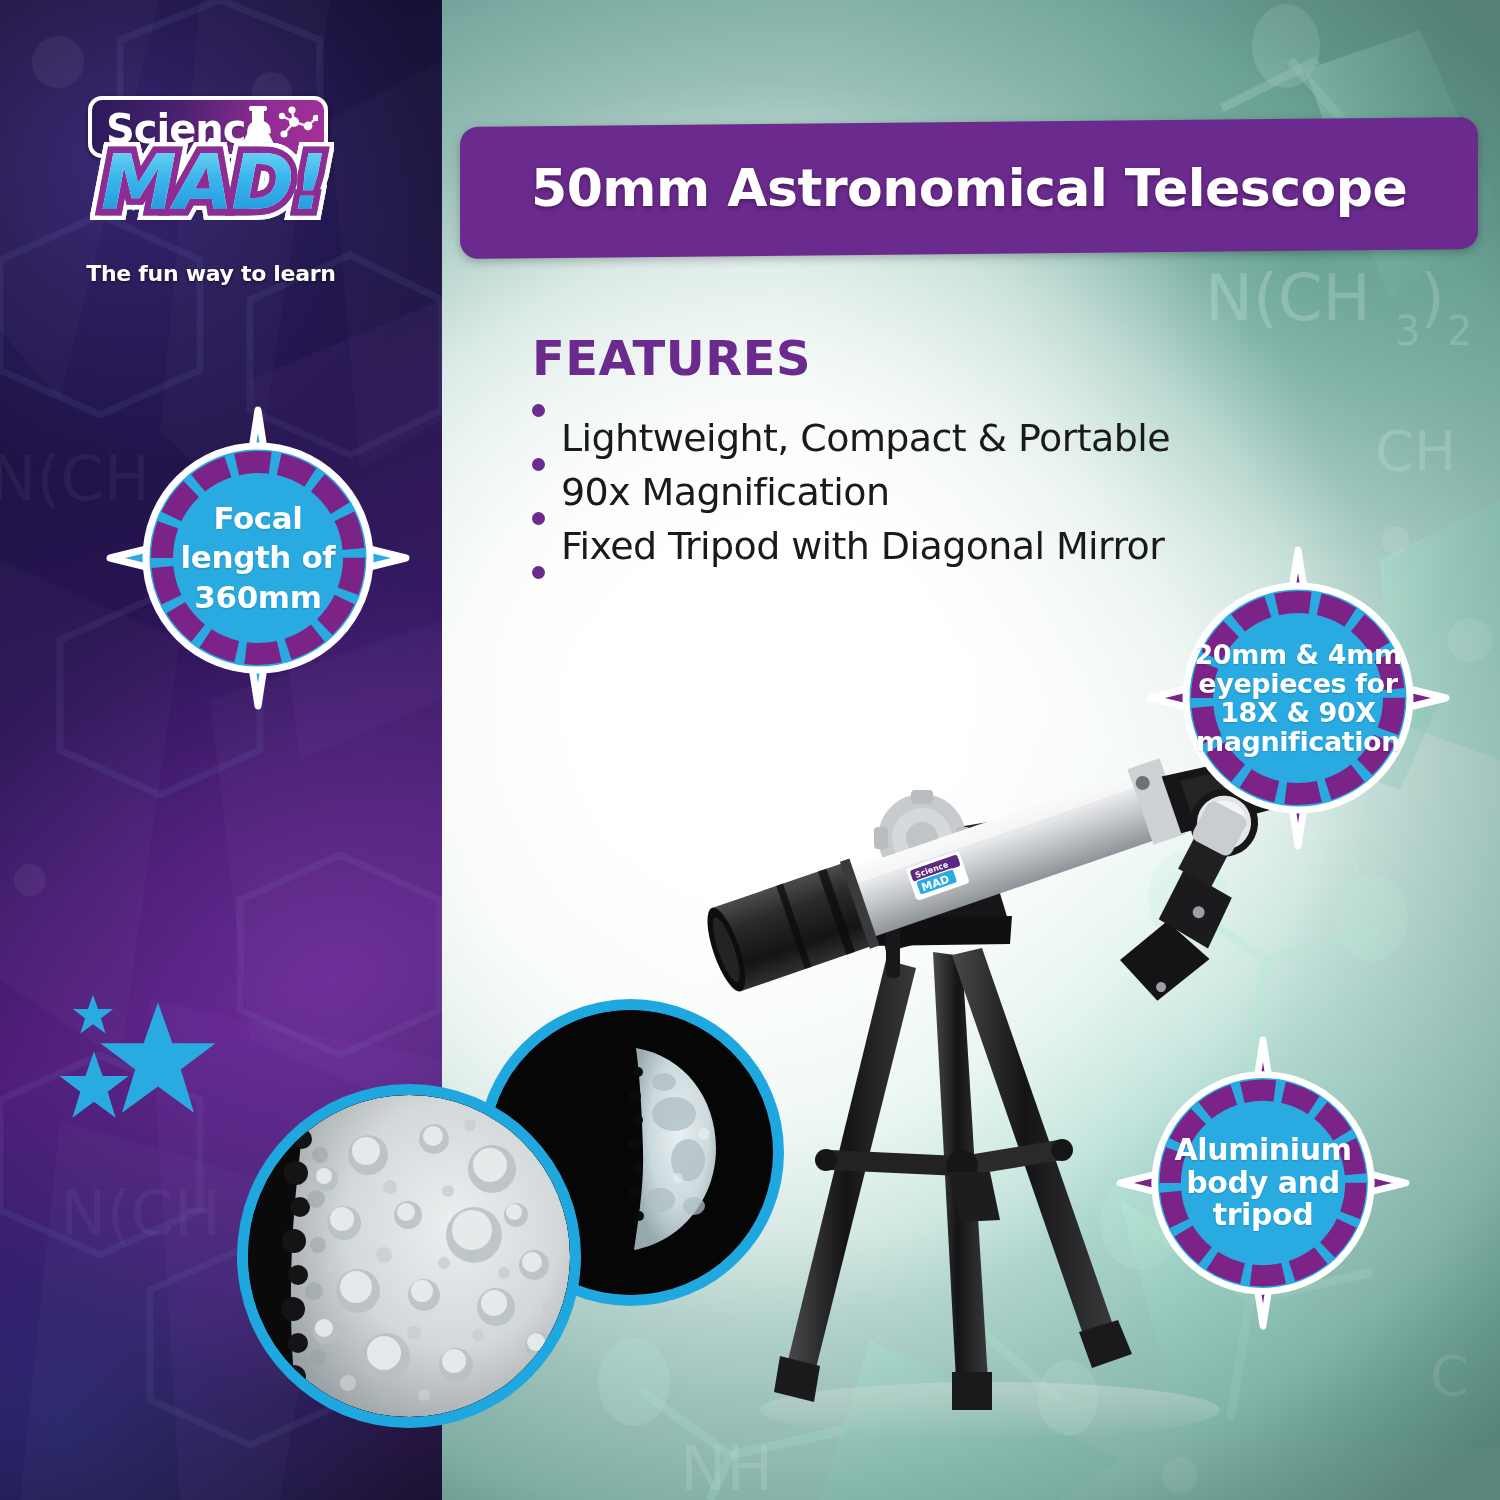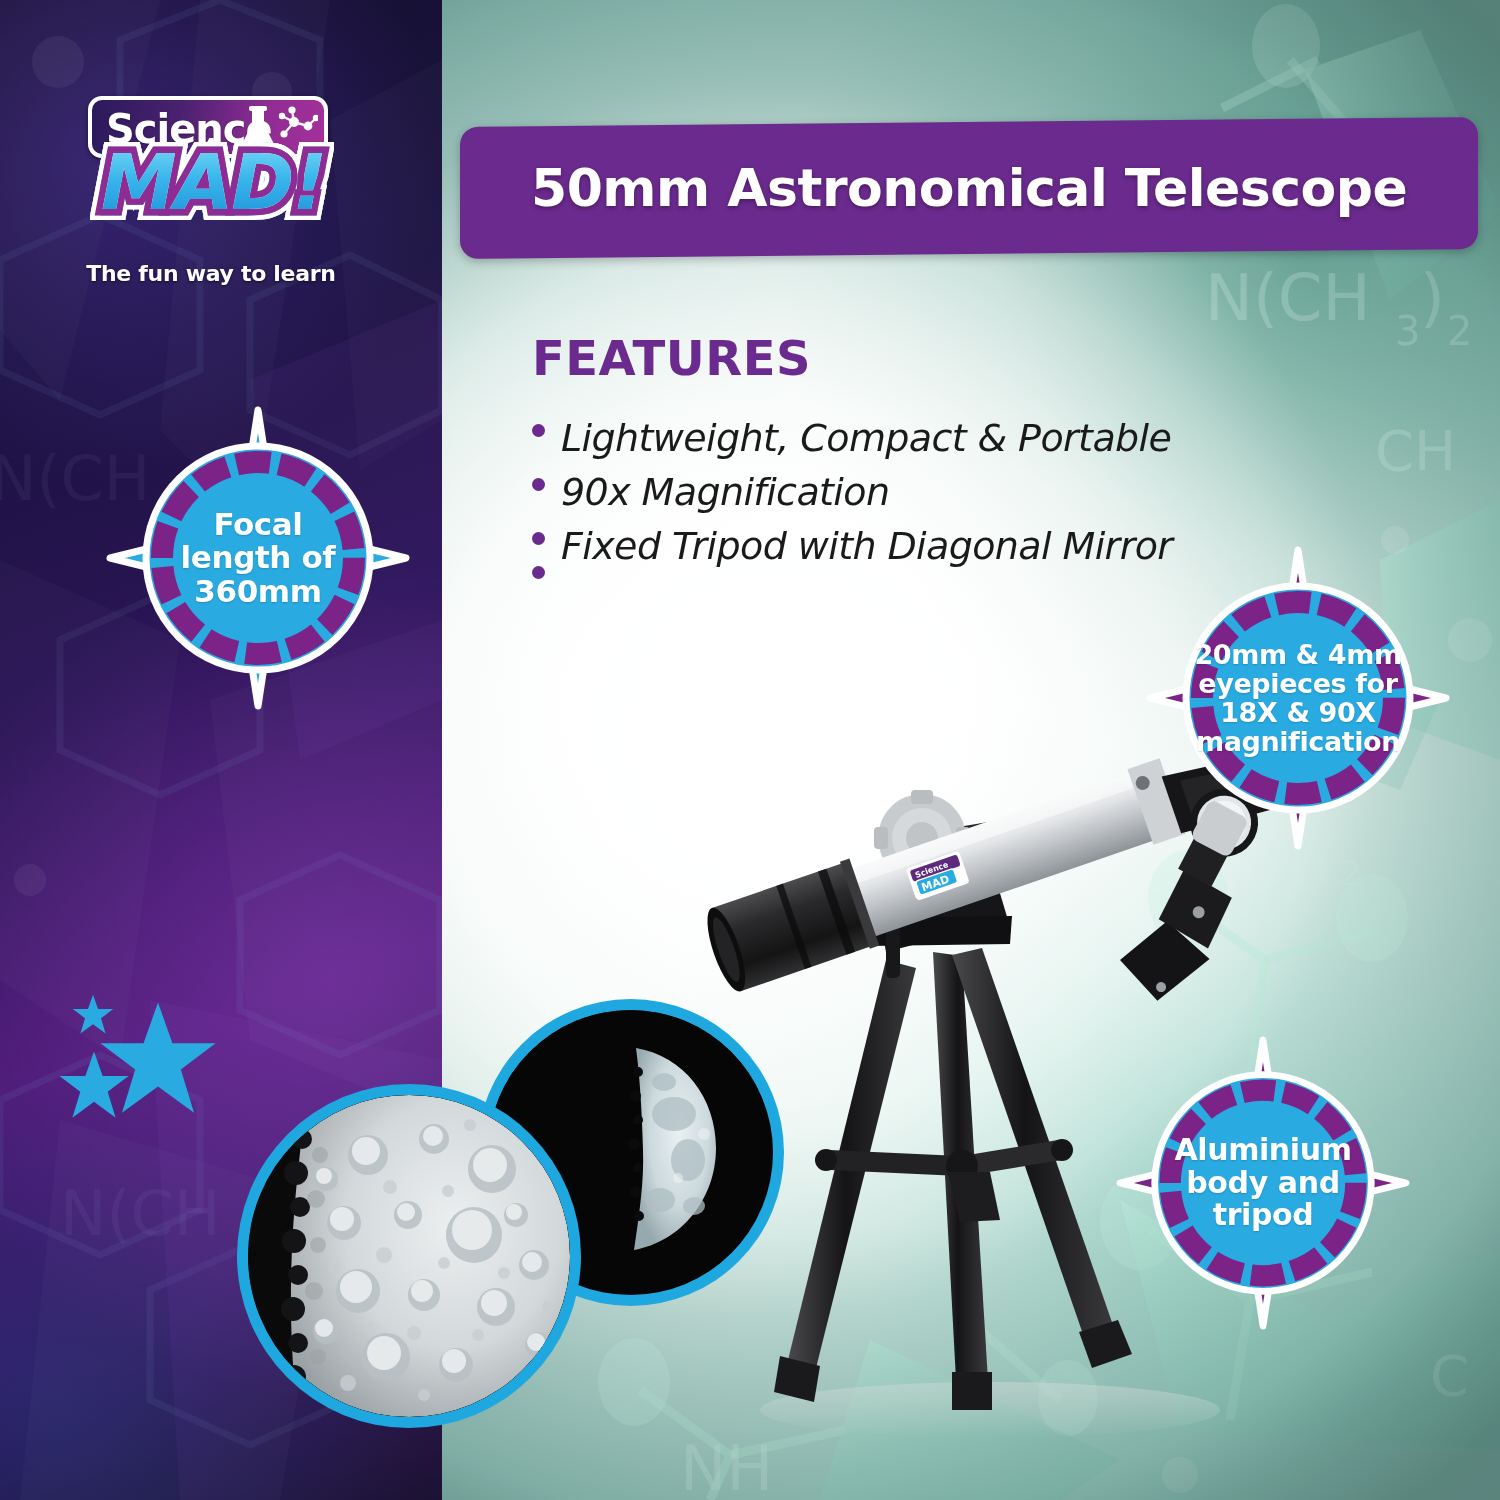--- a/index.html
+++ b/index.html
@@ -102,24 +102,24 @@
   }
 
   
   .features { position:absolute; left:532px; top:330px; width:720px; }
   .features-h {
     color:#6b2a8e; font-size:48px; font-weight:800; letter-spacing:0.5px;
     font-family:"DejaVu Sans", sans-serif; margin-bottom:26px;
   }
   .feat-list { list-style:none; }
   .feat-item {
-    display:flex; align-items:center; gap:16px;
+    display:flex; align-items:flex-start; gap:16px;
     font-size:38px; color:#1a1a1a; line-height:1.42;
     font-family:"DejaVu Sans", sans-serif; font-weight:400;
-    letter-spacing:-0.6px; white-space:nowrap;font-style:italic;
+    letter-spacing:-0.6px; white-space:nowrap;
   }
   .feat-bullet {
     flex:0 0 auto; width:13px; height:13px; border-radius:50%;
     background:#6b2a8e; transform:translateY(-8px);
   }
 
   
   .badge { position:absolute; }
   .badge svg { position:absolute; left:0; top:0; overflow:visible; }
   .badge-text {
@@ -541,21 +541,21 @@
 
   <div class="badge" style="left:108px; top:408px; width:300px; height:300px;">
     <svg width="300" height="300" viewBox="0 0 300 300">
       <g>
         <path class="compass-star" d="M150 2 L168 118 L298 150 L168 182 L150 298 L132 182 L2 150 L132 118 Z" fill="#29ABE2" stroke="#ffffff" stroke-width="7" stroke-linejoin="round"></path>
         <circle cx="150" cy="150" r="112" fill="#29ABE2" stroke="#ffffff" stroke-width="7"></circle>
         <circle cx="150" cy="150" r="96" fill="none" stroke="#7B2387" stroke-width="22" stroke-dasharray="34 9"></circle>
         <circle cx="150" cy="150" r="84" fill="#29ABE2"></circle>
       </g>
     </svg>
-    <div class="badge-text" style="font-size: 31px;">
+    <div class="badge-text" style="font-size: 31px; gap: 6px;">
         <div>Focal</div>
         <div>length of</div>
         <div>360mm</div>
       </div>
   </div>
 
 
   <div class="badge" style="left:1148px; top:548px; width:300px; height:300px;">
     <svg width="300" height="300" viewBox="0 0 300 300">
       <path d="M150 2 L168 118 L298 150 L168 182 L150 298 L132 182 L2 150 L132 118 Z" fill="#7B2387" stroke="#ffffff" stroke-width="7" stroke-linejoin="round"></path>

